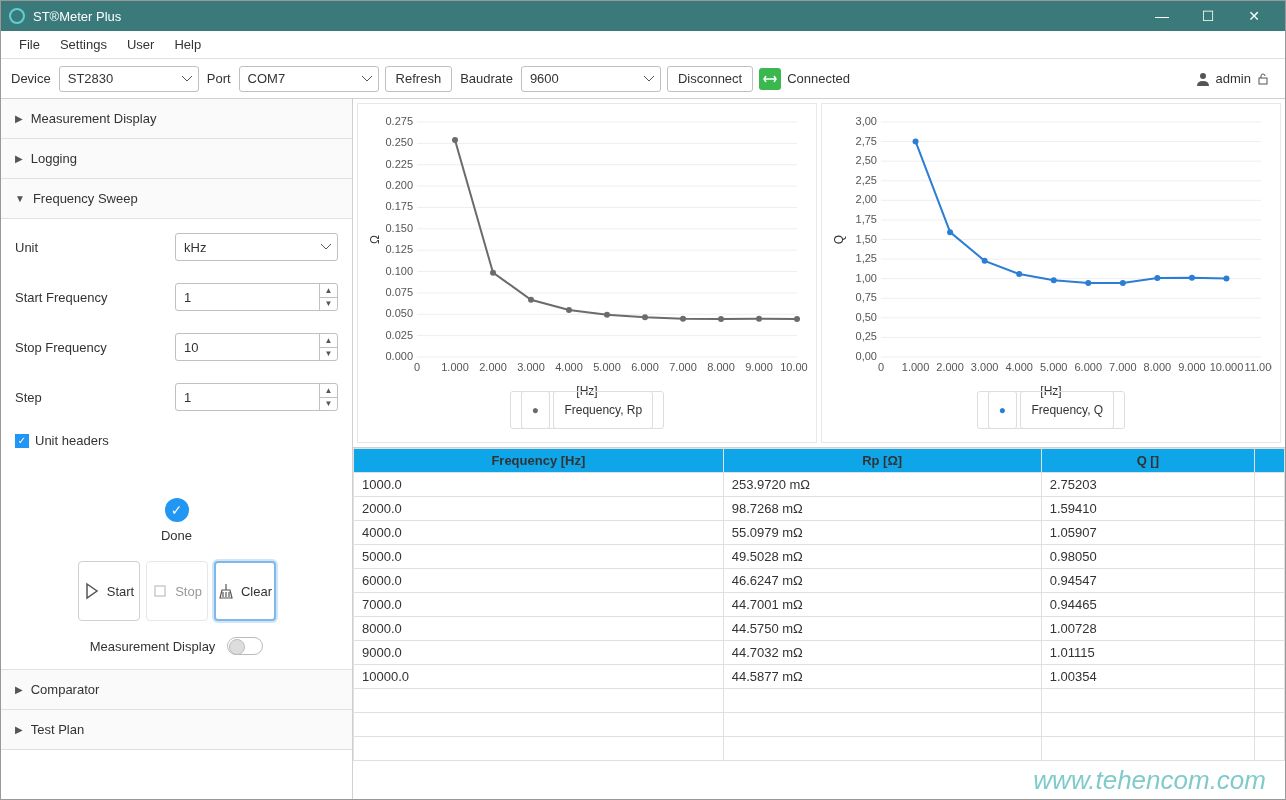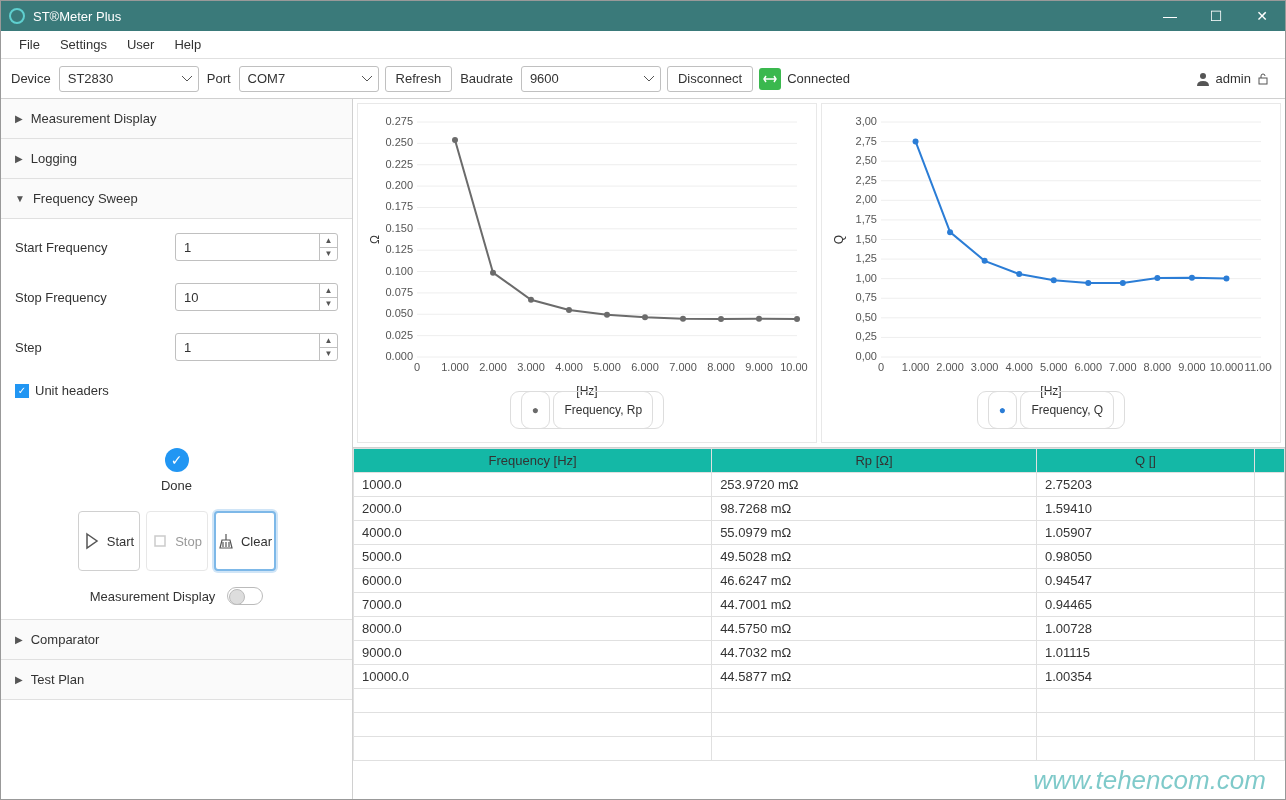--- a/index.html
+++ b/index.html
@@ -1,17 +1,17 @@
 <!DOCTYPE html>
 <html><head>
 <meta charset="utf-8">
 <style>
 *{box-sizing:border-box;margin:0;padding:0;font-family:"Segoe UI",Arial,sans-serif;font-size:13px;color:#333}
 body{background:#fff;width:1286px;height:800px;overflow:hidden;border:1px solid #999}
-.titlebar{height:30px;background:#3a7a7a;display:flex;align-items:center;padding:0 0 0 8px;color:#fff}
+.titlebar{height:30px;background:#3a7a7a;display:flex;align-items:center;padding:0 8px 0 8px;color:#fff}
 .titlebar .icon{width:16px;height:16px;border:2px solid #5fd0d0;border-radius:50%;margin-right:8px}
 .titlebar .title{flex:1;color:#fff;font-size:13px}
 .winbtns{display:flex}
 .winbtn{width:46px;height:30px;display:flex;align-items:center;justify-content:center;color:#fff;font-size:14px}
 .menubar{height:28px;display:flex;align-items:center;padding:0 8px;border-bottom:1px solid #e0e0e0}
 .menubar span{padding:4px 10px}
 .toolbar{height:40px;display:flex;align-items:center;padding:0 8px;gap:6px;border-bottom:1px solid #d0d0d0}
 .toolbar label{font-size:13px;margin:0 2px}
 .combo{display:inline-flex;align-items:center;border:1px solid #c0c0c0;border-radius:3px;height:26px;background:#fff;padding:0 6px 0 8px;gap:6px}
 .combo svg{flex-shrink:0}
@@ -45,25 +45,25 @@
 .toggle-row{display:flex;align-items:center;justify-content:center;gap:12px}
 .toggle{width:36px;height:18px;border:1px solid #bbb;border-radius:10px;position:relative;background:#fff}
 .toggle::after{content:'';position:absolute;width:14px;height:14px;border-radius:50%;background:#ddd;top:1px;left:1px;border:1px solid #bbb}
 .main{flex:1;display:flex;flex-direction:column;overflow:hidden}
 .charts{display:flex;padding:4px;gap:4px}
 .chart-box{flex:1;border:1px solid #e8e8e8;padding:8px;position:relative;height:340px}
 .plot{position:relative;width:100%;height:270px}
 .plot svg{width:100%;height:100%}
 .chart-xlabel{text-align:center;font-size:12px;color:#333;margin-top:2px}
 .legend{text-align:center;margin-top:4px}
-.legend span{border:1px solid #ddd;padding:11px 10px;border-radius:9px;font-size:12px}
+.legend span{border:1px solid #ddd;padding:11px 10px;border-radius:3px;font-size:12px}
 .table-wrap{flex:1;overflow:auto;border-top:1px solid #d0d0d0}
 table{width:100%;border-collapse:collapse}
 th,td{border:1px solid #e0e0e0;padding:4px 8px;text-align:left;height:24px;font-size:13px}
-th{background:#14b8a6;font-weight:400;text-align:center}
+th{background:#0ea5e9;font-weight:700;text-align:center}
 .watermark{position:absolute;right:20px;bottom:4px;color:rgba(0,150,150,.5);font-size:26px;font-style:italic}
 .axis-label{font-size:12px;fill:#333}
 .tick-label{font-size:11px;fill:#555}
 .grid-line{stroke:#eee;stroke-width:1}
 .plot-line{fill:none;stroke-width:2}
 .plot-dot{r:3}
 </style>
 </head>
 <body>
 
@@ -138,20 +138,29 @@
     </div>
     <div class="accordion-hd">
       <span class="arrow">▶</span>
       <span>Logging</span>
     </div>
     <div class="accordion-hd">
       <span class="arrow">▼</span>
       <span>Frequency Sweep</span>
     </div>
     <div class="sweep-body">
+      <div class="form-row">
+        <label>Unit</label>
+        <div class="combo">
+          <span style="flex:1">kHz</span>
+          <svg width="10" height="6">
+              <path d="M0 0 L5 5 L10 0" fill="none" stroke="#555"></path>
+            </svg>
+        </div>
+      </div>
       <div class="form-row">
         <label>Start Frequency</label>
         <div class="spinner">
           <span>1</span>
           <div class="spinbtns">
               <div>▲</div>
               <div>▼</div>
             </div>
         </div>
       </div>

